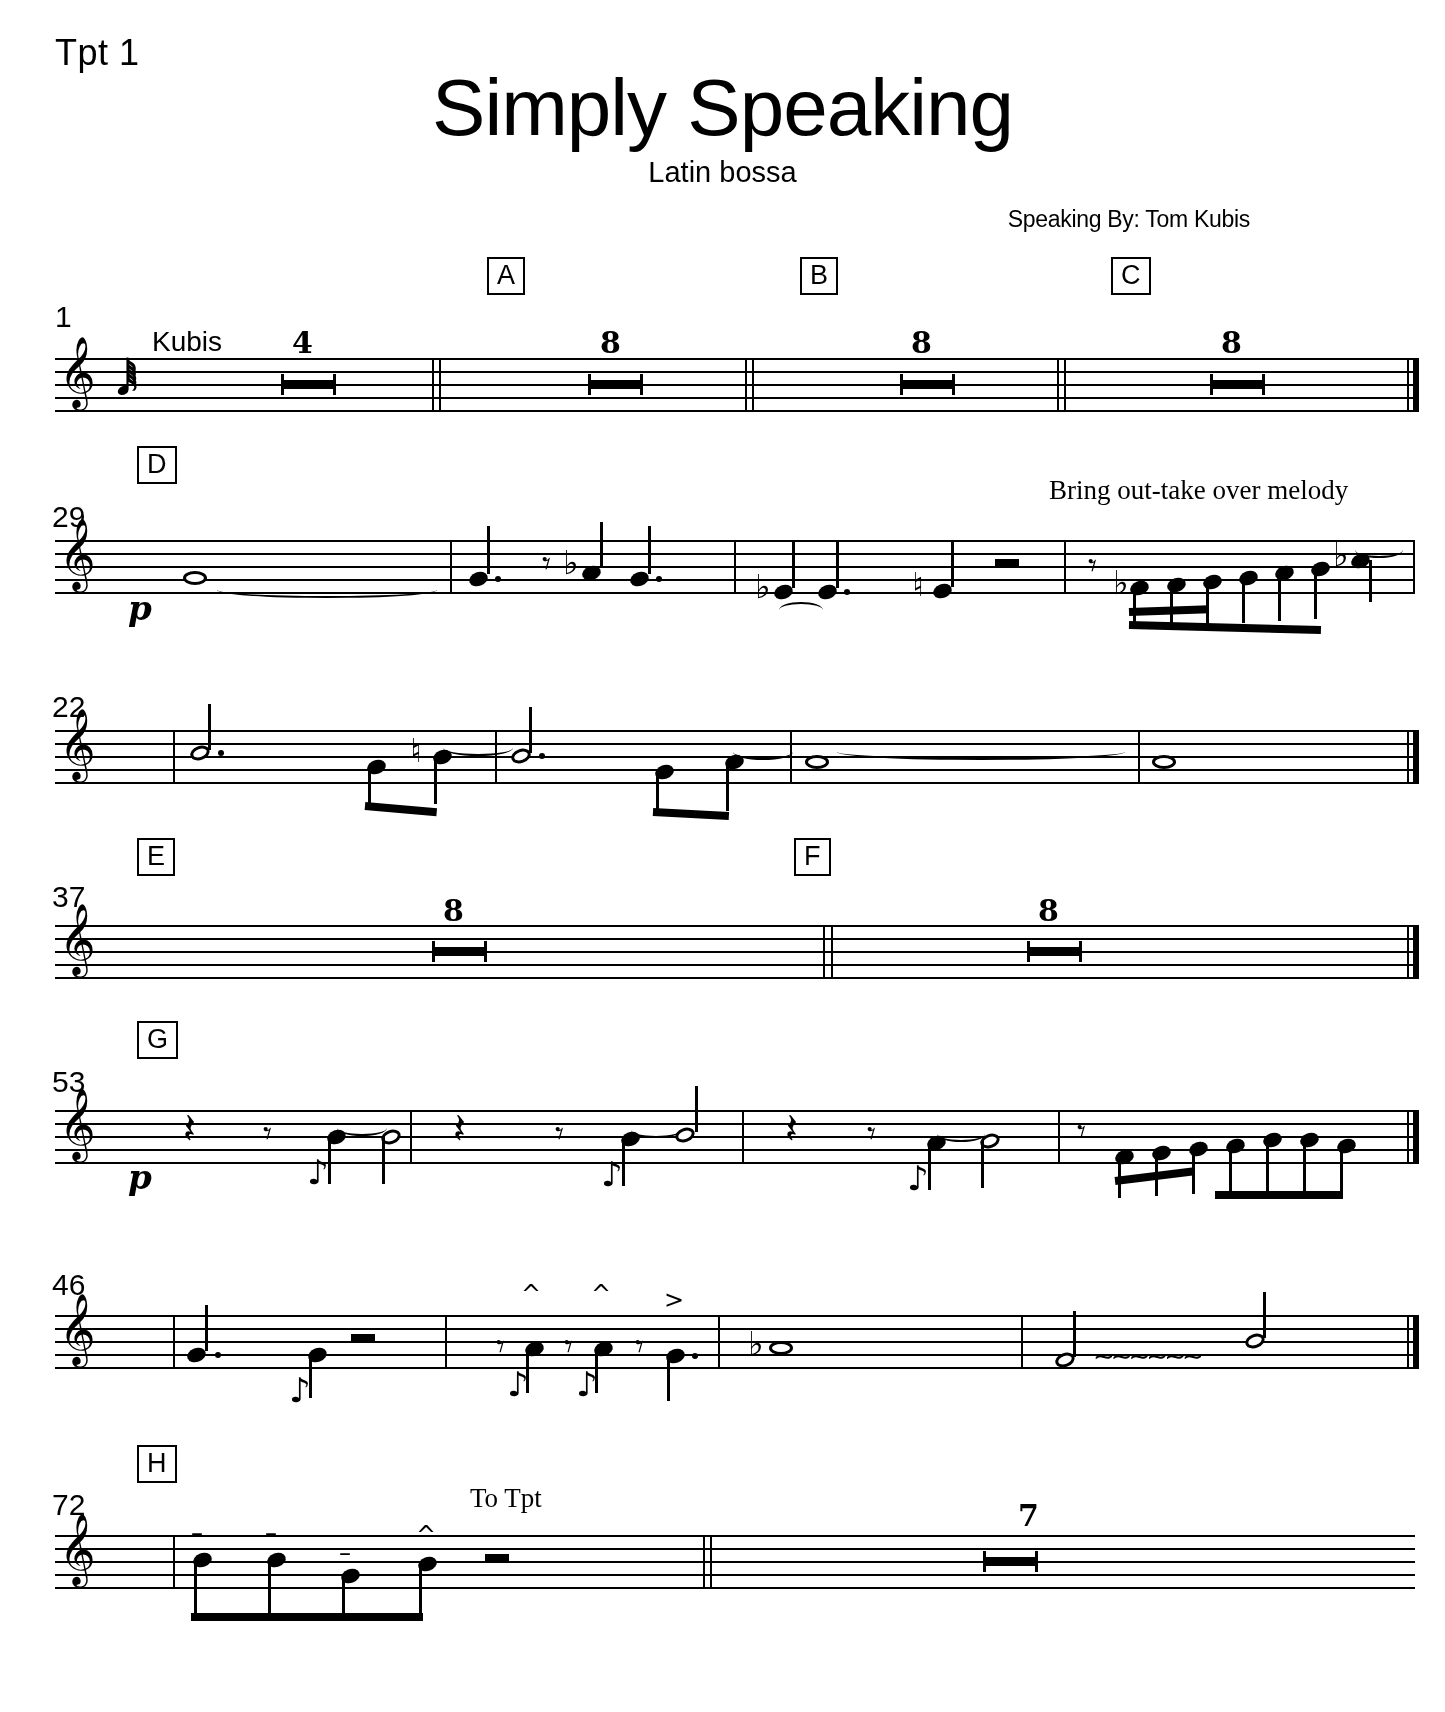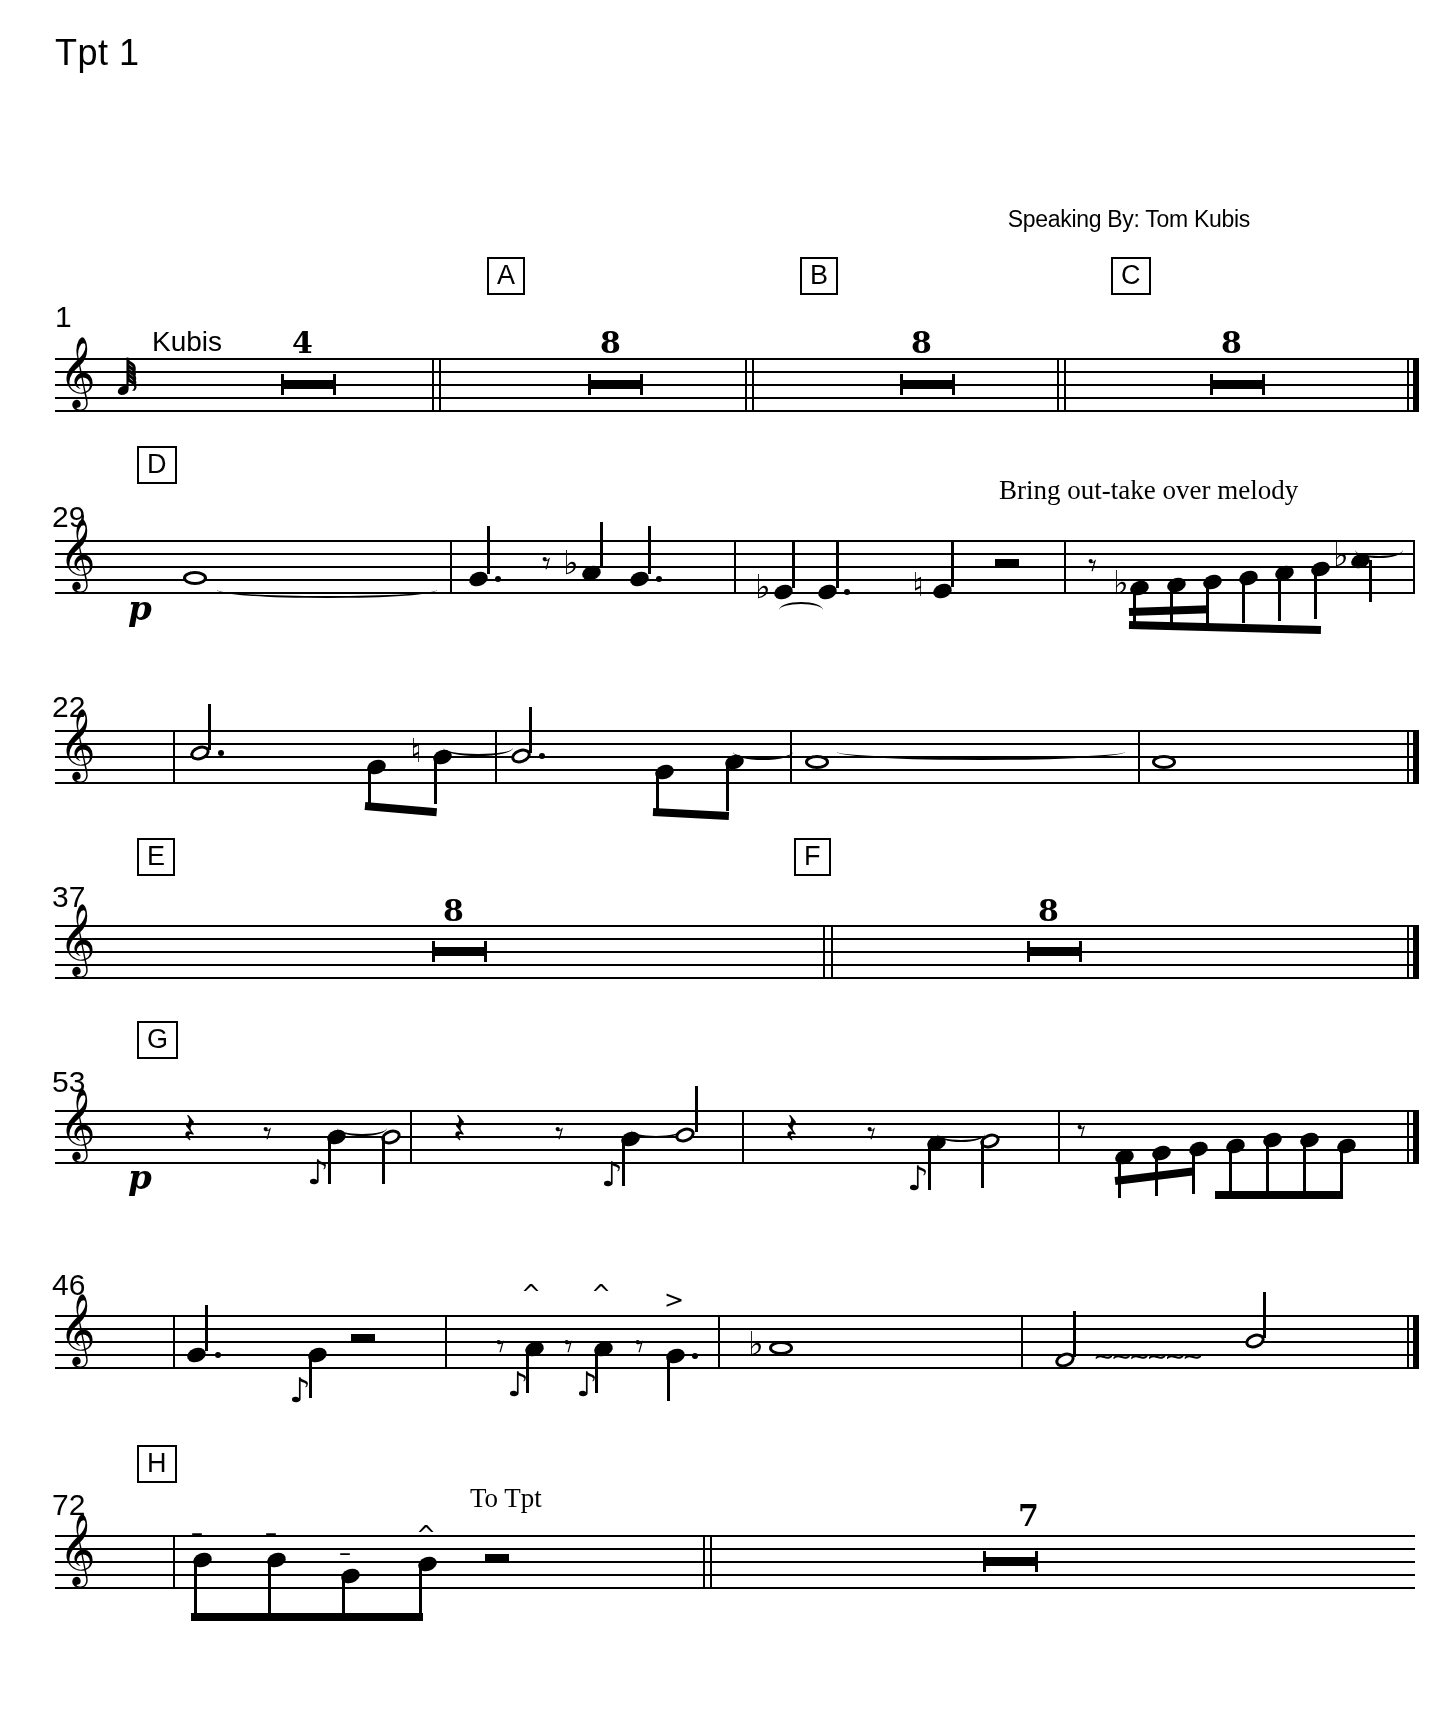--- a/index.html
+++ b/index.html
@@ -247,20 +247,22 @@
     font-size: 26px;
     letter-spacing: -4px;
   }
 </style>
 </head>
 <body>
 
 <div class="sheet">
 
   <div class="part-name">Tpt 1</div>
+  <div class="title">Simply Speaking</div>
+  <div class="subtitle">Latin bossa</div>
   <div class="arranger">Speaking By: Tom Kubis</div>
 
   <div class="system" style="top:300px;">
     <div class="measure-number" style="left:55px; top:0px;">1</div>
 
     <div class="rehearsal" style="left:487px; top:-43px;">A</div>
     <div class="rehearsal" style="left:800px; top:-43px;">B</div>
     <div class="rehearsal" style="left:1111px; top:-43px;">C</div>
 
     <div class="staff" style="top:58px;">
@@ -303,21 +305,21 @@
     <div class="multirest-num" style="left:600px; top:25px;">8</div>
     <div class="multirest-num" style="left:911px; top:25px;">8</div>
     <div class="multirest-num" style="left:1221px; top:25px;">8</div>
 
     <div class="text-marking sans" style="left:152px; top:26px; font-size:28px;">Kubis</div>
   </div>
 
   <div class="system" style="top:500px;">
     <div class="measure-number" style="left:52px; top:0px;">29</div>
     <div class="rehearsal" style="left:137px; top:-54px;">D</div>
-    <div class="text-marking" style="left:999px; top:-25px; font-size:27px;">Bring out-take over melody</div>
+    <div class="text-marking" style="left:1049px; top:-25px; font-size:27px;">Bring out-take over melody</div>
 
     <div class="staff" style="top:40px;">
       <div class="line"></div>
         <div class="line"></div>
         <div class="line"></div>
         <div class="line"></div>
         <div class="line"></div>
 
       <div class="clef" style="left:4px;">𝄞</div>
 

